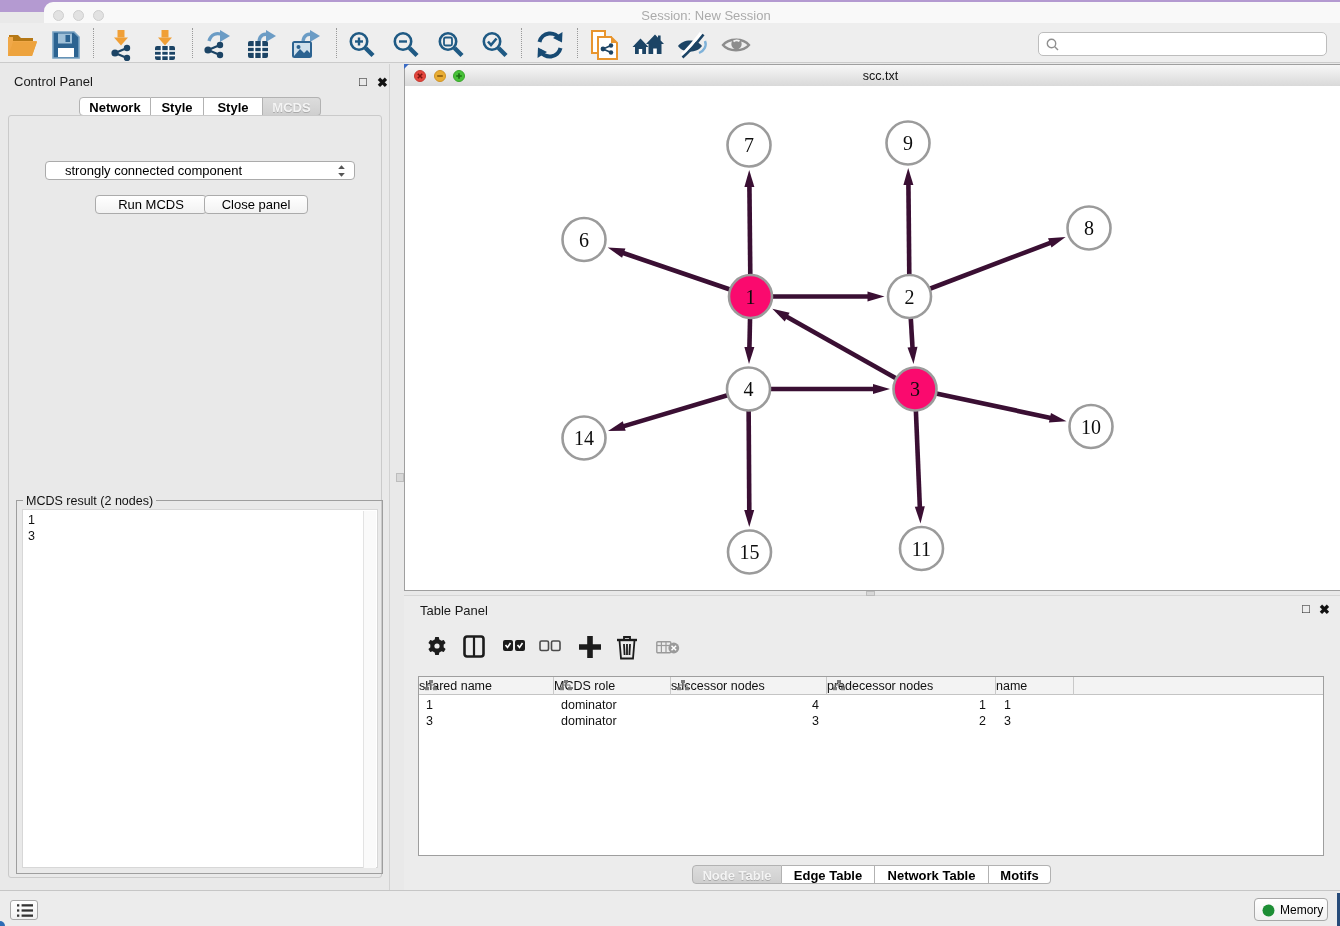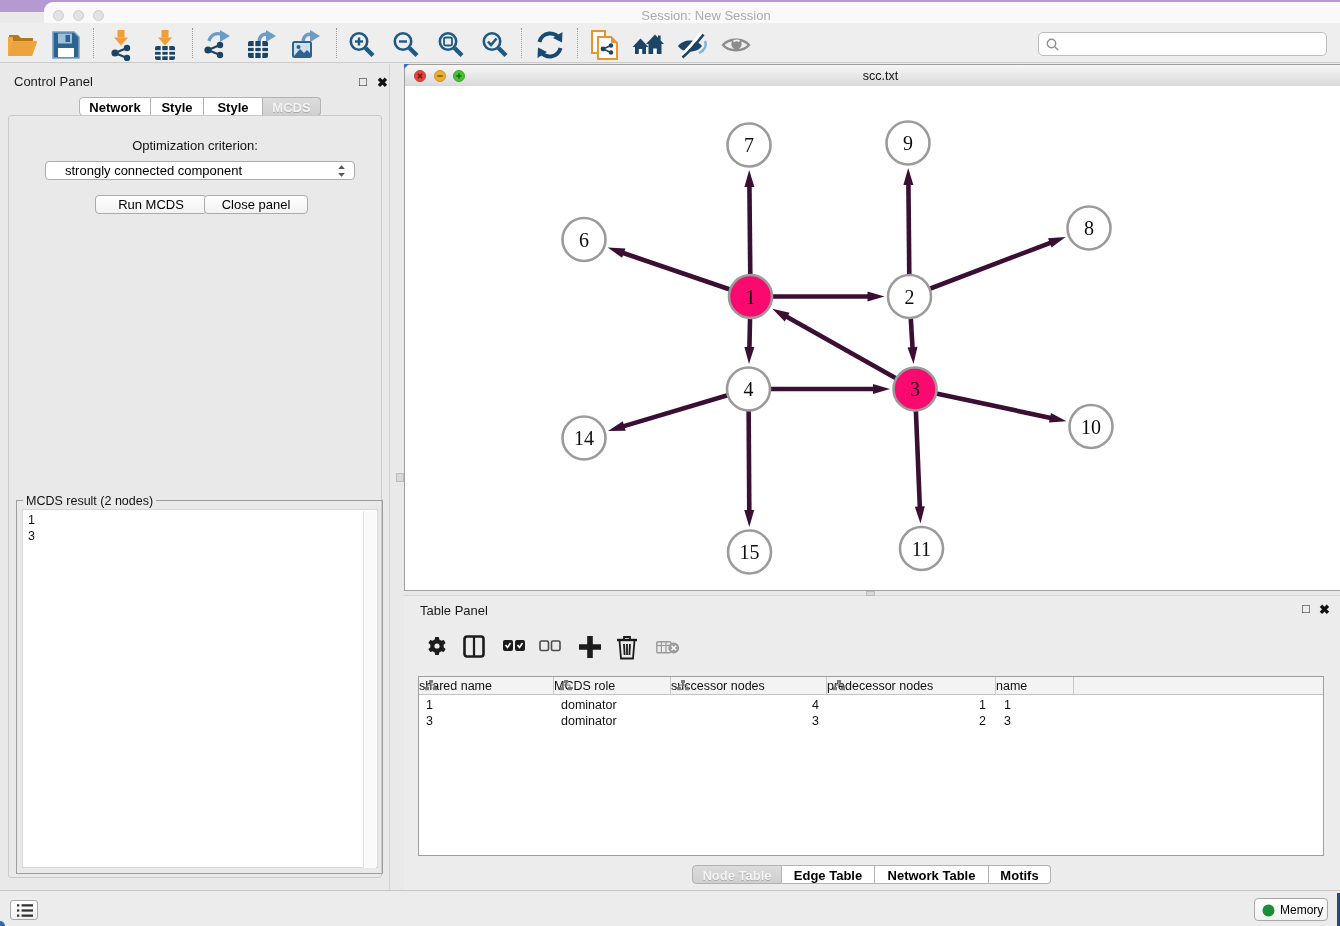--- a/index.html
+++ b/index.html
@@ -207,21 +207,20 @@
   <h3>Control Panel</h3>
   <div class="winbtn" style="left:359px; top:10px">□</div>
   <div class="winbtn" style="left:377px; font-weight:bold">✖</div>
   <div class="tabs" style="left:79px; top:33px;">
     <div class="tab first" style="width:72px">Network</div>
     <div class="tab" style="width:53px">Style</div>
     <div class="tab" style="width:59px">Style</div>
     <div class="tab sel last" style="width:58px">MCDS</div>
   </div>
   <div id="cpcontent">
-    <div id="optlabel">Optimization criterion:</div>
     <div id="dropdown">strongly connected component
       <svg width="9" height="14" viewBox="0 0 9 14" style="position:absolute; right:8px; top:2px;">
           <path d="M1.2 5 L4.5 1.2 L7.8 5 Z" fill="#555"></path>
           <path d="M1.2 9 L4.5 12.8 L7.8 9 Z" fill="#555"></path>
         </svg>
     </div>
     <div class="btn" style="left:86px; top:79px; width:112px;">Run MCDS</div>
     <div class="btn" style="left:195px; top:79px; width:104px;">Close panel</div>
   </div>
   <div id="fieldset">

